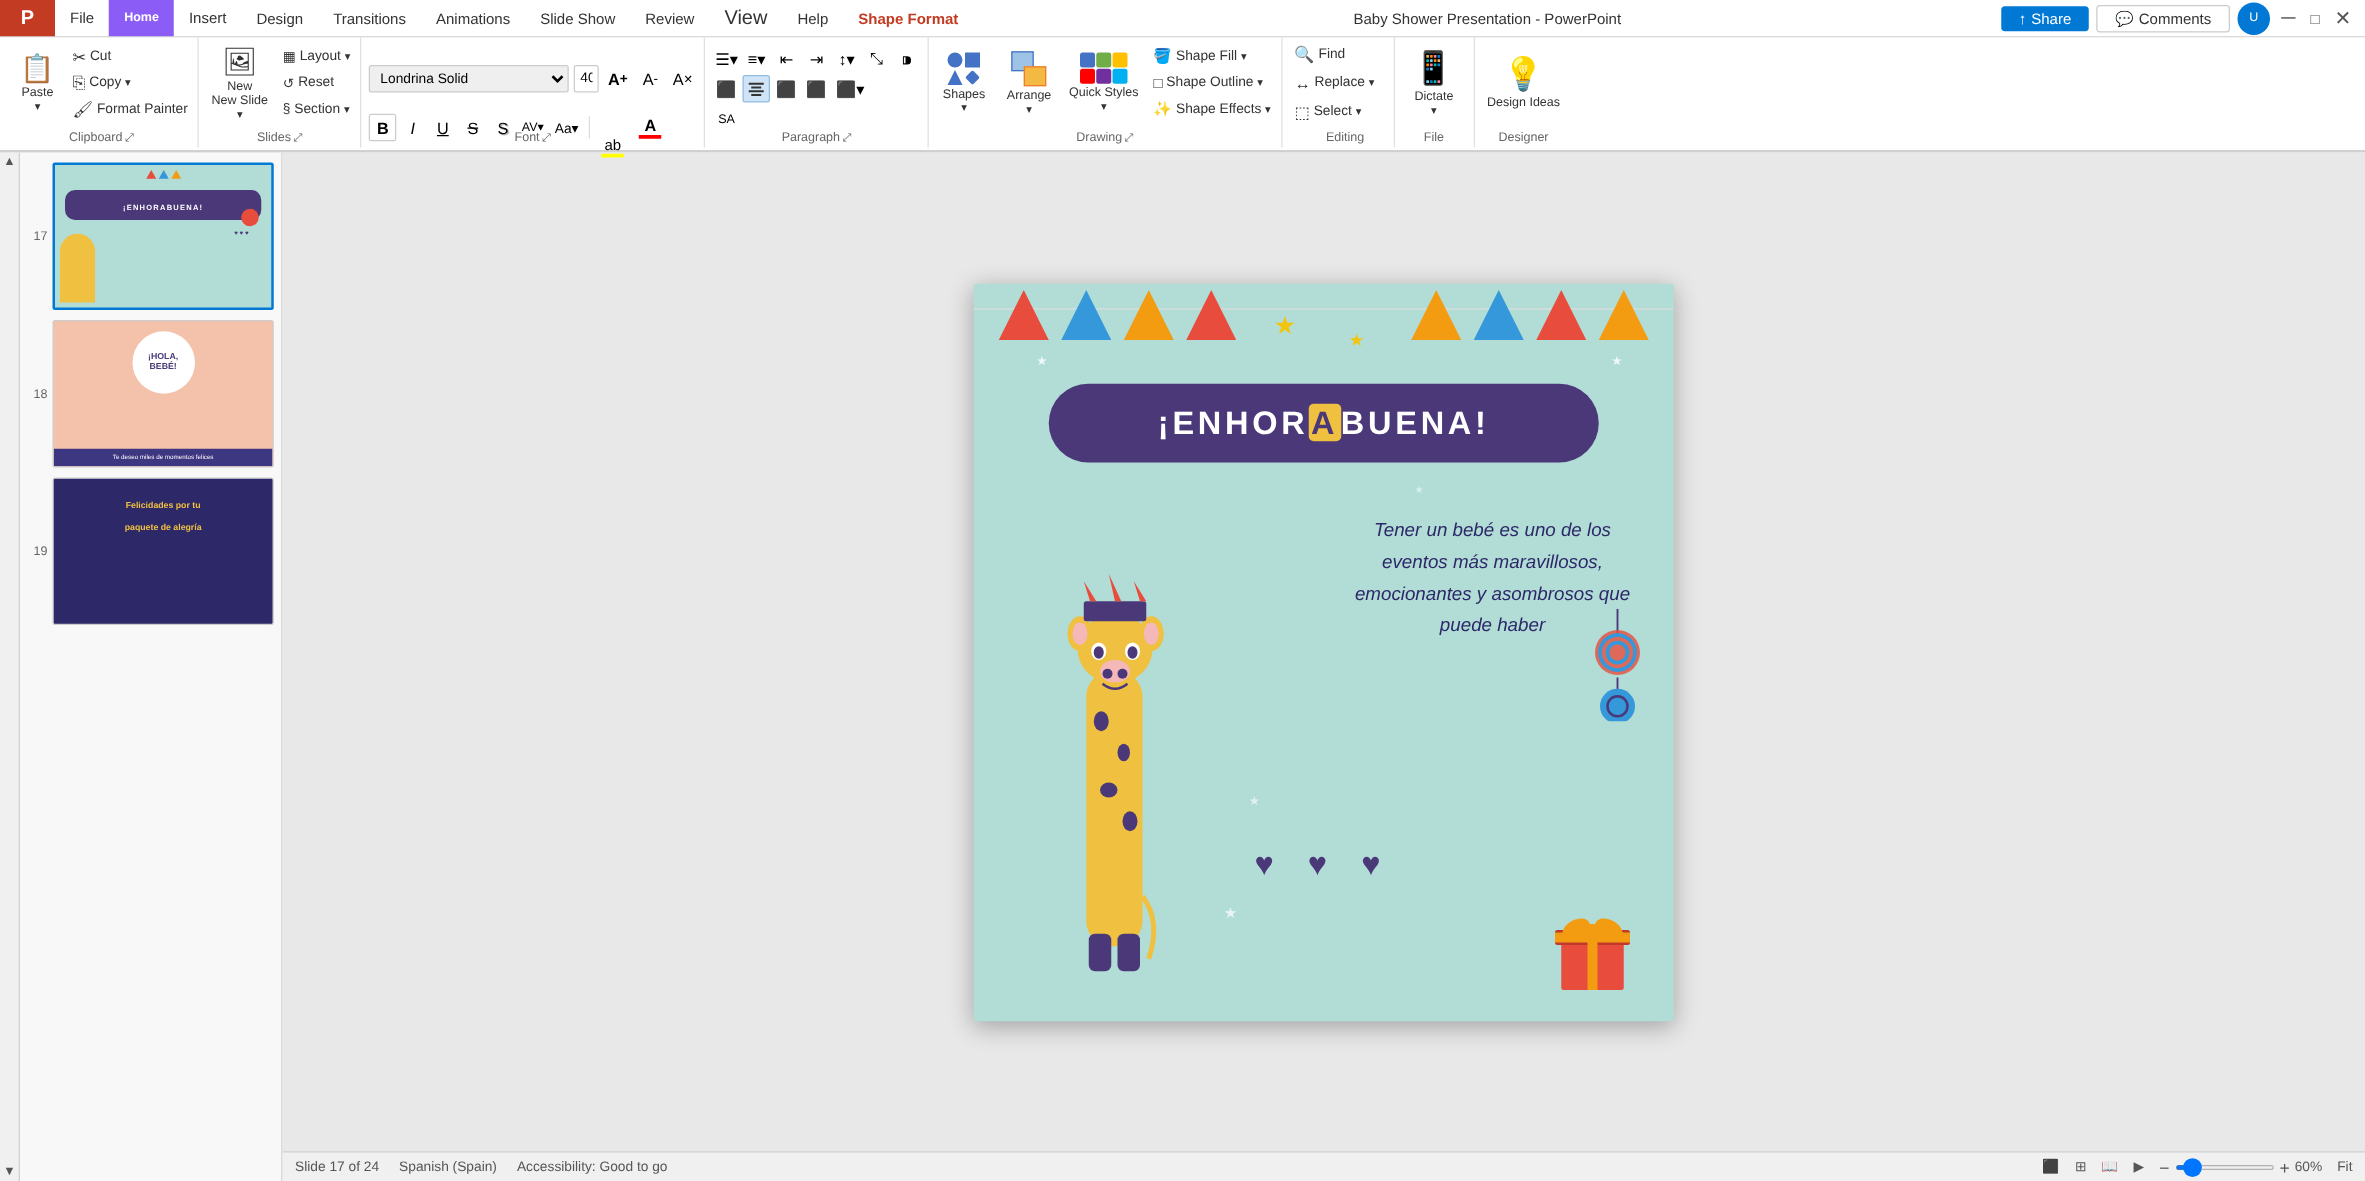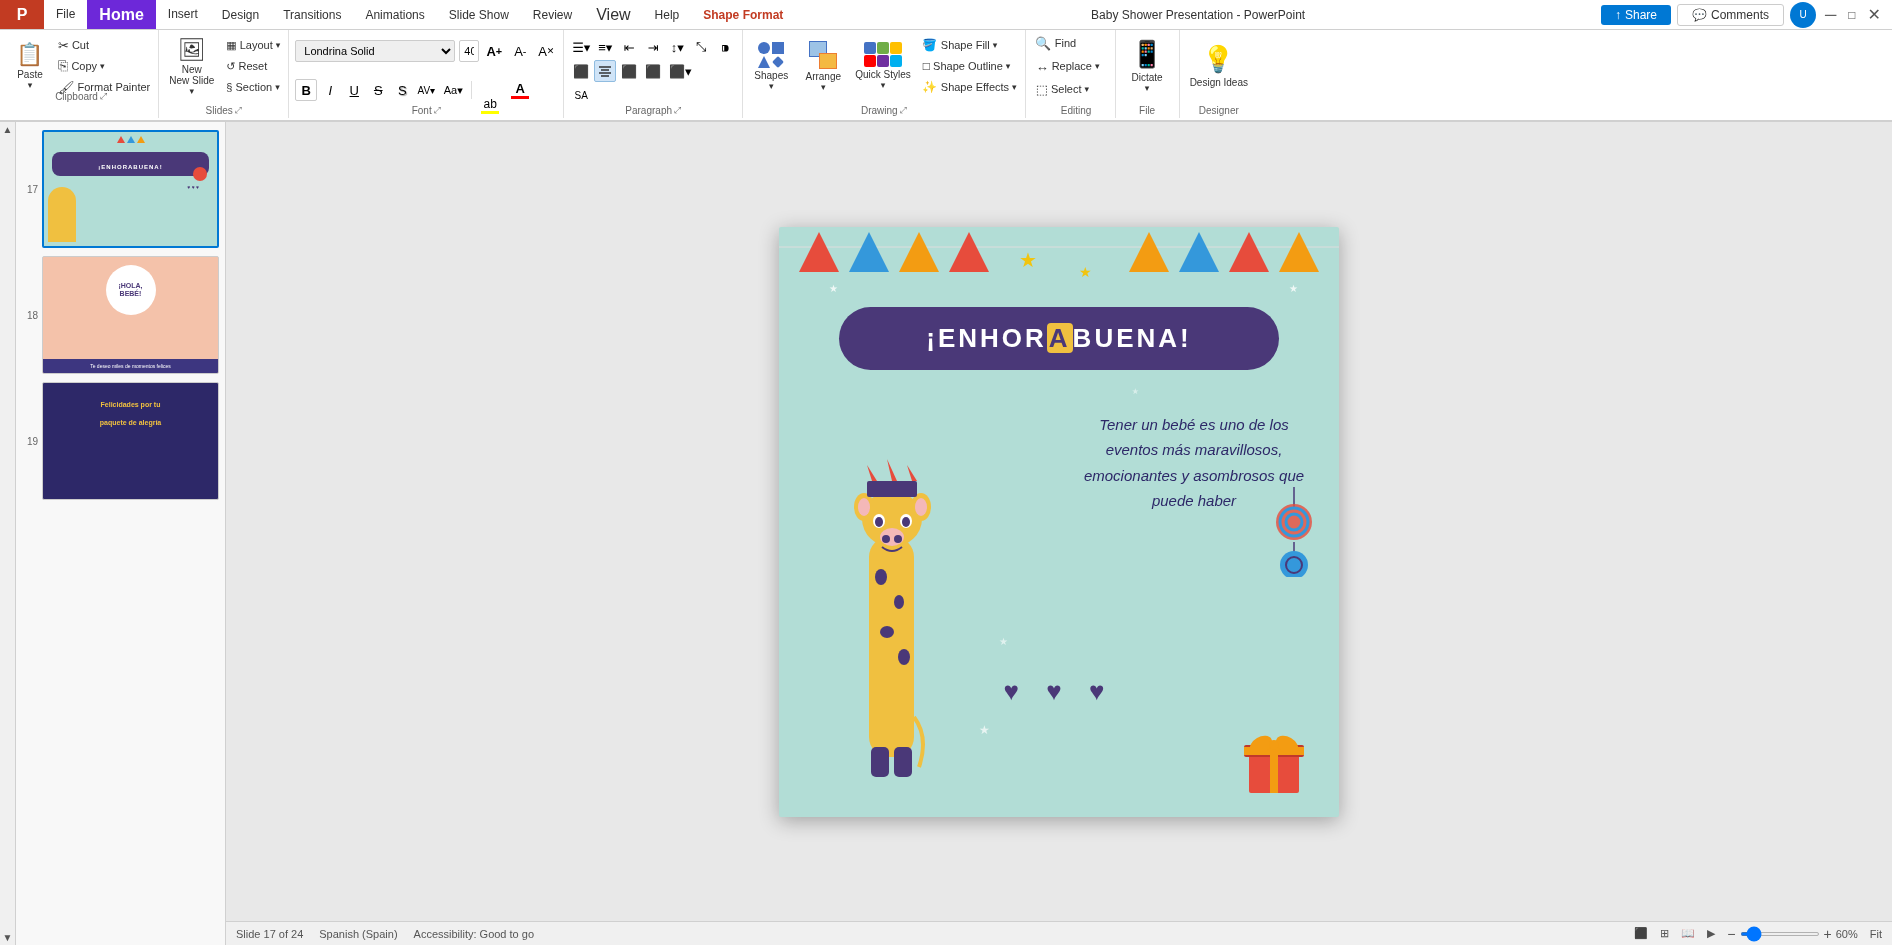--- a/index.html
+++ b/index.html
@@ -6,21 +6,21 @@
     body { font-family: 'Segoe UI', sans-serif; background: #f0f0f0; width: 1892px; height: 945px; overflow: hidden; display: flex; flex-direction: column; }
   </style>
 </head>
 <body>
 
 <div style="display:flex; flex-direction:column; width:1892px; height:945px; overflow:hidden; background:#f0f0f0;">
 
   <div style="display:flex; align-items:stretch; background:#fff; height:30px; border-bottom:1px solid #d0d0d0; flex-shrink:0;">
     <div style="width:44px; background:#c23b22; display:flex; align-items:center; justify-content:center; color:#fff; font-weight:bold; font-size:16px;">P</div>
     <div style="padding:0 12px; display:flex; align-items:center; font-size:12px; color:#333; cursor:pointer; border-bottom:2px solid transparent;">File</div>
-    <div style="padding:0 12px; display:flex; align-items:center; font-size:16px; color:#fff; cursor:pointer; background:#6d28d9; font-weight:600;">Home</div>
+    <div style="padding:0 12px; display:flex; align-items:center; font-size:10px; color:#fff; cursor:pointer; background:#8b5cf6; font-weight:600;">Home</div>
     <div style="padding:0 12px; display:flex; align-items:center; font-size:12px; color:#333; cursor:pointer; border-bottom:2px solid transparent;">Insert</div>
     <div style="padding:0 12px; display:flex; align-items:center; font-size:12px; color:#333; cursor:pointer;">Design</div>
     <div style="padding:0 12px; display:flex; align-items:center; font-size:12px; color:#333; cursor:pointer;">Transitions</div>
     <div style="padding:0 12px; display:flex; align-items:center; font-size:12px; color:#333; cursor:pointer;">Animations</div>
     <div style="padding:0 12px; display:flex; align-items:center; font-size:12px; color:#333; cursor:pointer;">Slide Show</div>
     <div style="padding:0 12px; display:flex; align-items:center; font-size:12px; color:#333; cursor:pointer;">Review</div>
     <div style="padding:12px 12px; display:flex; align-items:center; font-size:16px; color:#333; cursor:pointer;">View</div>
     <div style="padding:0 12px; display:flex; align-items:center; font-size:12px; color:#333; cursor:pointer;">Help</div>
     <div style="padding:0 12px; display:flex; align-items:center; font-size:12px; color:#c23b22; cursor:pointer; font-weight:600;">Shape Format</div>
     <div style="flex:1; display:flex; align-items:center; justify-content:center; font-size:12px; color:#333;">Baby Shower Presentation - PowerPoint</div>
@@ -60,21 +60,21 @@
               <span style="font-size:13px;">⎘</span>
               <span>Copy</span>
               <span style="font-size:9px;">▾</span>
             </div>
             <div style="display:flex; align-items:center; gap:3px; padding:1px 4px; cursor:pointer; border-radius:2px; font-size:11px; color:#333; height:20px;">
               <span style="font-size:13px;">🖌</span>
               <span>Format Painter</span>
             </div>
           </div>
         </div>
-        <div style="font-size:10px; color:#666; text-align:center; position:absolute; bottom:16px; left:0; right:0; display:flex; align-items:center; justify-content:center; gap:2px;">
+        <div style="font-size:10px; color:#666; text-align:center; position:absolute; bottom:2px; left:0; right:0; display:flex; align-items:center; justify-content:center; gap:2px;">
           <span>Clipboard</span>
           <span style="font-size:9px; cursor:pointer;">⤢</span>
         </div>
       </div>
 
       <div style="display:flex; flex-direction:column; border-right:1px solid #e0e0e0; padding:2px 4px 14px 4px; position:relative; min-width:110px;">
         <div style="display:flex; gap:2px; height:68px; align-items:center;">
           <div style="display:flex; flex-direction:column; align-items:center; justify-content:center; padding:2px 6px; cursor:pointer; border-radius:3px; font-size:10px; color:#333; height:64px; min-width:44px;">
             <span style="font-size:22px; margin-bottom:1px;">🖼</span>
             <span>New</span>
@@ -98,21 +98,21 @@
             </div>
           </div>
         </div>
         <div style="font-size:10px; color:#666; text-align:center; position:absolute; bottom:2px; left:0; right:0; display:flex; align-items:center; justify-content:center; gap:2px;">
           <span>Slides</span>
           <span style="font-size:9px; cursor:pointer;">⤢</span>
         </div>
       </div>
 
       <div style="display:flex; flex-direction:column; border-right:1px solid #e0e0e0; padding:2px 6px 14px 6px; position:relative; gap:2px;">
-        <div style="display:flex; gap:4px; margin-top:8px;">
+        <div style="display:flex; gap:4px; margin-top:20px;">
           <select style="font-size:11px; border:1px solid #ccc; border-radius:2px; padding:1px 4px; height:22px; width:160px; cursor:pointer;">
             <option>Londrina Solid</option>
           </select>
           <input type="text" style="font-size: 11px; border: 1px solid rgb(204, 204, 204); border-radius: 2px; padding: 1px 4px; height: 22px; width: 20px; text-align: center;" value="40">
           <div style="width:22px; height:22px; display:flex; align-items:center; justify-content:center; cursor:pointer; border-radius:2px; font-size:13px; font-weight:bold;">A<sup>+</sup></div>
           <div style="width:22px; height:22px; display:flex; align-items:center; justify-content:center; cursor:pointer; border-radius:2px; font-size:13px;">A<sup>-</sup></div>
           <div style="width:22px; height:22px; display:flex; align-items:center; justify-content:center; cursor:pointer; border-radius:2px; font-size:13px;">A<span style="font-size:9px; vertical-align:super;">✕</span></div>
         </div>
         <div style="display:flex; gap:2px; align-items:center; flex-wrap:wrap;">
           <div style="width:22px; height:22px; display:flex; align-items:center; justify-content:center; cursor:pointer; border-radius:2px; font-size:13px; font-weight:900; border:1px solid #ccc;">

